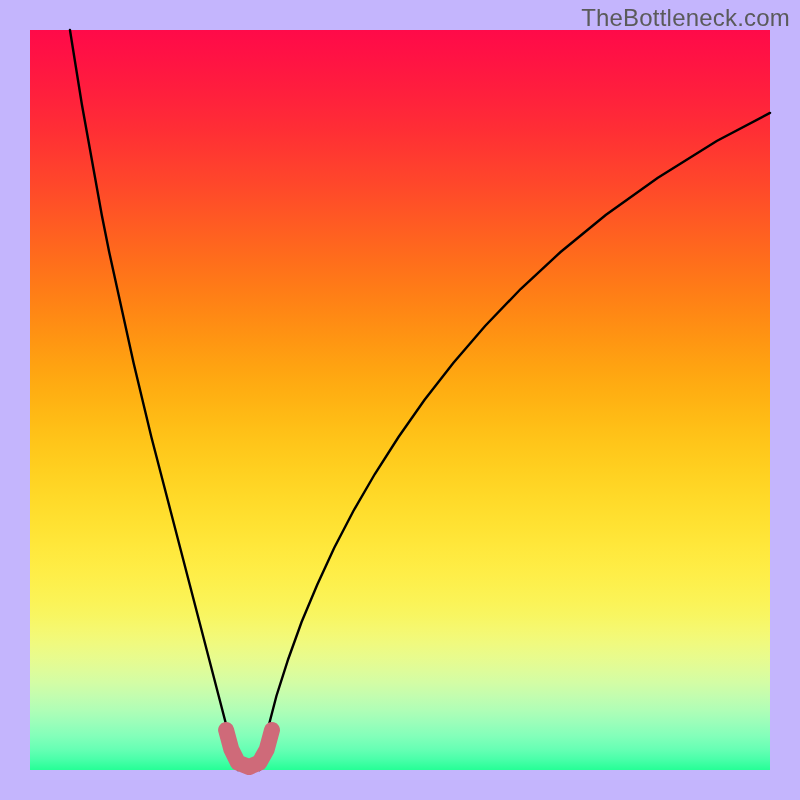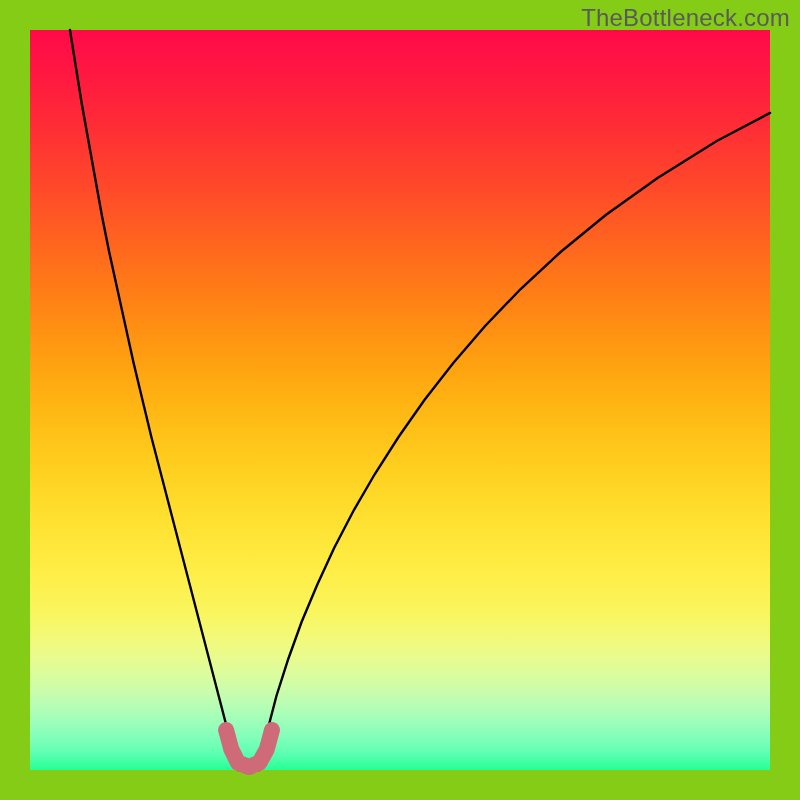--- a/index.html
+++ b/index.html
@@ -8,21 +8,21 @@
     width: 800px;
     height: 800px;
     background: #000;
     overflow: hidden;
     font-family: Arial, Helvetica, sans-serif;
   }
   .outer {
     position: relative;
     width: 800px;
     height: 800px;
-    background: #84cc16;
+    background: #c4b5fd;
     text-align: right;
   }
   .watermark {
     position: absolute;
     top: 4px;
     right: 10px;
     color: #5a5a5a;
     font-size: 24px;
     font-weight: 500;
     letter-spacing: 0.2px;

